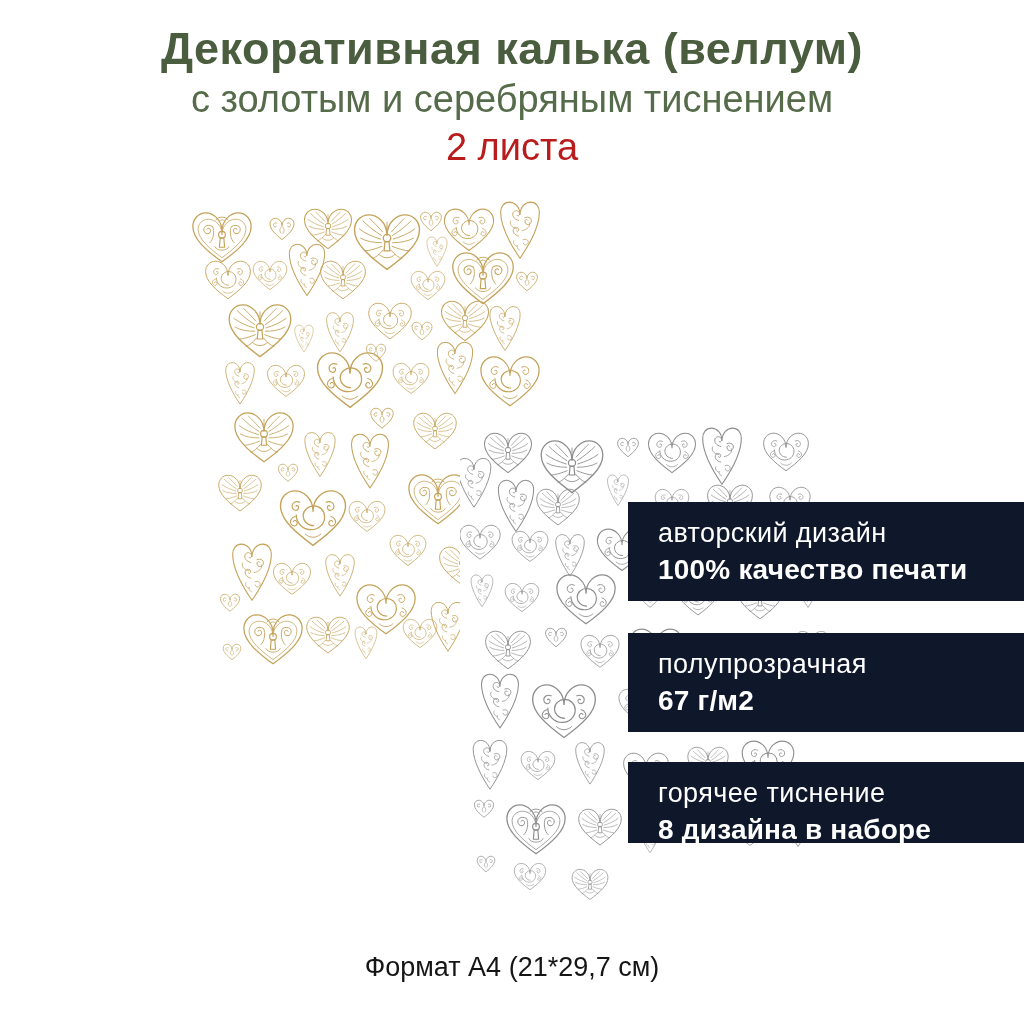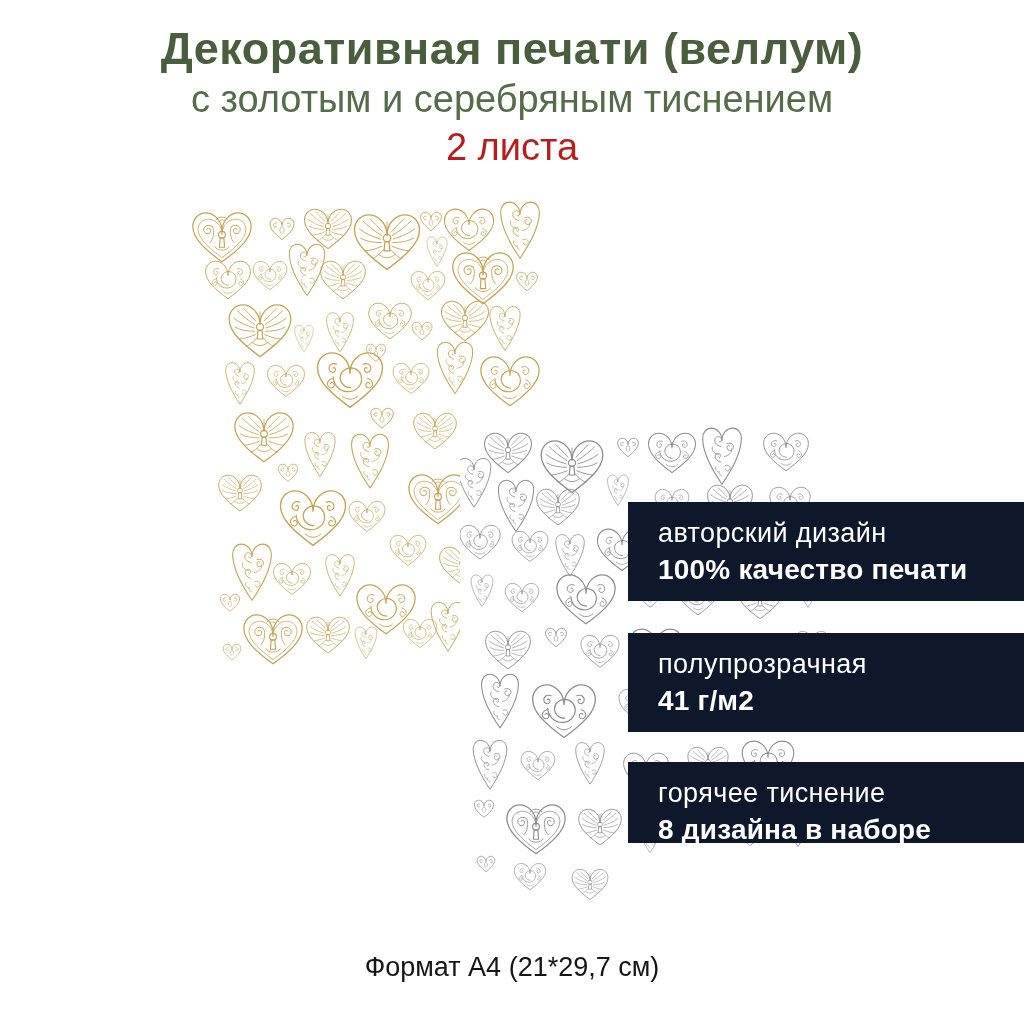--- a/index.html
+++ b/index.html
@@ -360,33 +360,33 @@
         <use href="#m-swirl" transform="translate(290,392) scale(0.32)"></use>
         <use href="#m-drop" transform="translate(338,380) scale(0.36)"></use>
         <use href="#m-tinywide" transform="translate(26,432) scale(0.22)"></use>
         <use href="#m-swirl" transform="translate(70,440) scale(0.28)"></use>
         <use href="#m-radiant" transform="translate(130,446) scale(0.32)"></use>
       </g>
     </svg>
   </div>
 
   <div class="headline">
-    <span class="title-main">Декоративная печати (веллум)</span>
+    <span class="title-main">Декоративная калька (веллум)</span>
     <span class="title-sub">с золотым и серебряным тиснением</span>
     <span class="title-sub2">2 листа</span>
   </div>
 
   <div class="feature-box" id="feature-box-1">
     <span class="feat-line-light">авторский дизайн</span>
     <span class="feat-line-bold">100% качество печати</span>
   </div>
 
   <div class="feature-box" id="feature-box-2">
     <span class="feat-line-light">полупрозрачная</span>
-    <span class="feat-line-bold">41 г/м2</span>
+    <span class="feat-line-bold">67 г/м2</span>
   </div>
 
   <div class="feature-box" id="feature-box-3">
     <span class="feat-line-light">горячее тиснение</span>
     <span class="feat-line-bold">8 дизайна в наборе</span>
   </div>
 
   <div class="footer-caption">Формат A4 (21*29,7 см)</div>
 
 </div>

